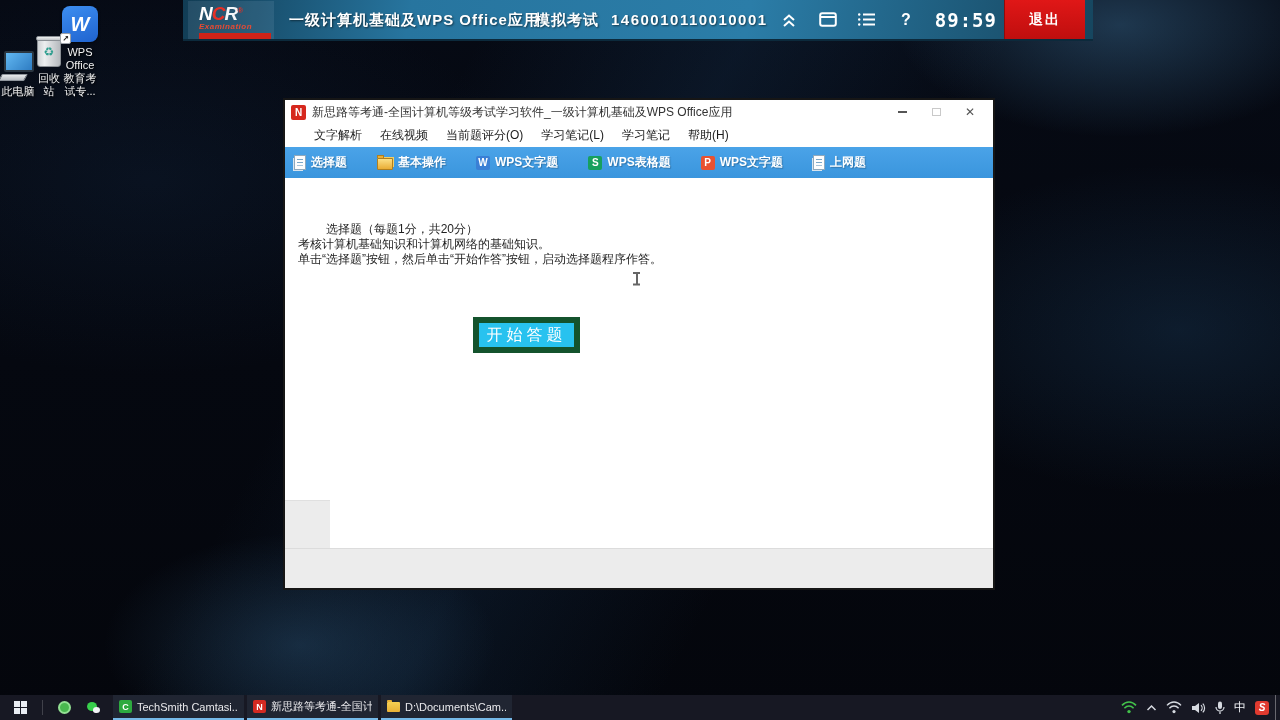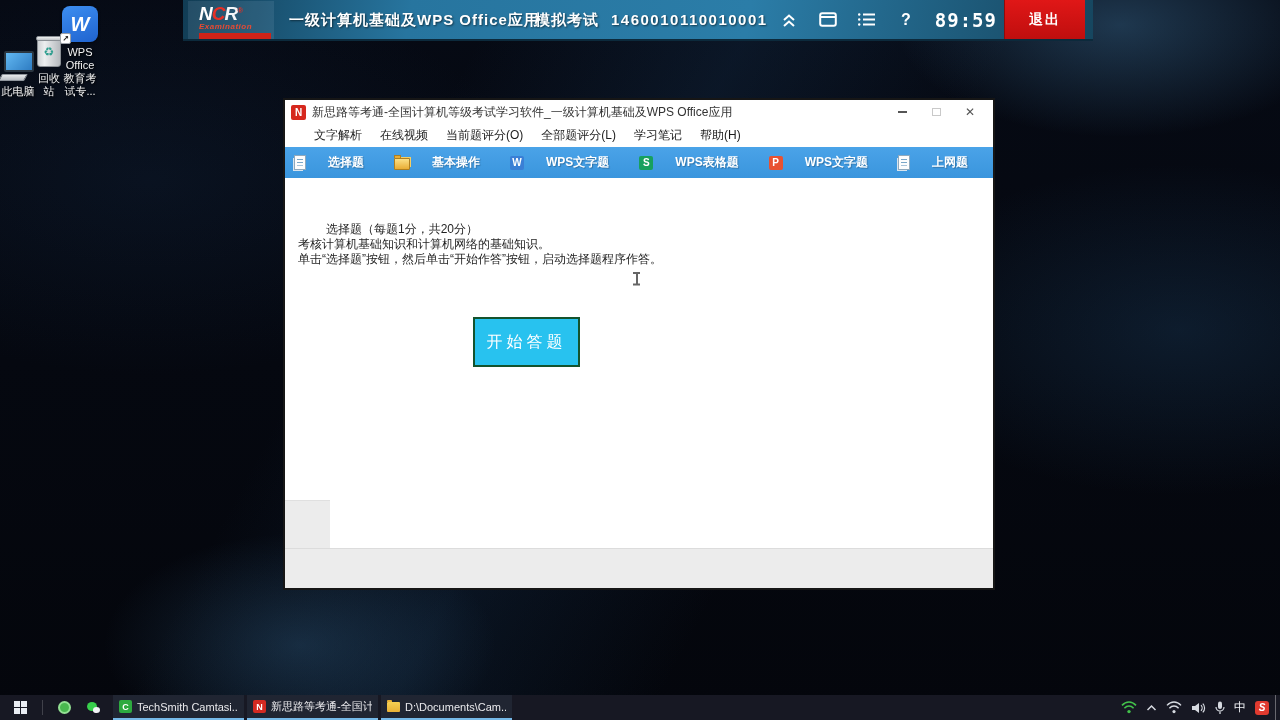--- a/index.html
+++ b/index.html
@@ -88,41 +88,41 @@
   .win-controls { display:flex; align-items:center; }
   .wc { width:34px; height:22px; display:flex; align-items:center; justify-content:center;
     cursor:pointer; }
   .wc-min i { display:block; width:9px; height:0; border-top:2px solid #555; }
   .wc-max i { display:block; width:9px; height:8px; border:1px solid #c9c9c9; }
   .wc-close { color:#555; font-size:12px; }
   .win-menubar { height:23px; display:flex; align-items:center; padding-left:20px; background:#fff; }
   .menu-item { font-size:12px; color:#1c1c1c; padding:3px 9px; cursor:pointer; white-space:nowrap; }
   .win-toolbar { height:31px; background:linear-gradient(#4aa3e8,#3a95dd); display:flex;
     align-items:center; padding-left:9px; }
-  .tab { display:flex; align-items:center; gap:22px; margin-right:30px; cursor:pointer; }
+  .tab { display:flex; align-items:center; gap:5px; margin-right:30px; cursor:pointer; }
   .tab-label { color:#fff; font-weight:bold; font-size:12px; text-shadow:1px 1px 1px rgba(0,0,0,.25);
     white-space:nowrap; }
   .icon-doc { width:12px; height:15px; background:#fdfdfd; border:1px solid #8fa9bd;
     position:relative; box-shadow:-2px 2px 0 -1px #d8e4ee; }
   .icon-doc i { position:absolute; left:2px; right:2px; top:3px; height:1px; background:#7aa7c8;
     box-shadow:0 3px 0 #7aa7c8, 0 6px 0 #a8c4da; }
   .icon-folder { width:16px; height:12px; background:linear-gradient(#fce085,#e9ad35);
     border:1px solid #b07f1f; border-radius:1px; position:relative; margin-top:3px;
     box-shadow:2px -2px 0 -1px #f7cf60; }
   .icon-folder i { position:absolute; top:-4px; left:-1px; width:7px; height:3px;
     background:#e9ad35; border:1px solid #b07f1f; border-bottom:none; border-radius:1px 1px 0 0; }
   .tab-badge { width:14px; height:14px; border-radius:2px; color:#fff; font-weight:bold;
     font-size:10px; display:flex; align-items:center; justify-content:center; }
   .badge-w { background:#3a7fd5; } .badge-s { background:#17a05e; } .badge-p { background:#e85231; }
 
   .win-content { flex:1; background:#fff; position:relative; }
   .task-text { padding:44px 16px 0 13px; font-size:12px; line-height:15px; color:#1f1f1f; }
   .task-text .t1 { text-indent:28px; }
-  .start-btn { position:absolute; left:188px; top:139px; width:107px; height:50px;
-    background:#28c2ef; border:2px solid #14532d; color:#fff; font-size:16px; letter-spacing:4px;
+  .start-btn { position:absolute; left:188px; top:139px; width:107px; height:36px;
+    background:#28c2ef; border:6px solid #14532d; color:#fff; font-size:16px; letter-spacing:4px;
     display:flex; align-items:center; justify-content:center; cursor:pointer;
     font-family:inherit; }
   .content-notch { position:absolute; left:0; bottom:0; width:45px; height:48px; background:#ececec;
     border-top:1px solid #e0e0e0; }
   .ibeam { position:absolute; left:347px; top:93px; width:9px; height:15px; }
   .ibeam:before { content:""; position:absolute; left:4px; top:1px; bottom:1px; width:1.5px; background:#666; }
   .ibeam:after { content:""; position:absolute; left:1px; right:1px; top:1px; height:1.5px; background:#666;
     box-shadow:0 11.5px 0 #666; }
   .win-footer { height:40px; background:#ececec; border-top:1px solid #dcdcdc; }
 
@@ -248,21 +248,21 @@
       <div class="wc wc-max">
           <i></i>
         </div>
       <div class="wc wc-close">✕</div>
     </div>
   </div>
   <div class="win-menubar">
     <div class="menu-item">文字解析</div>
     <div class="menu-item">在线视频</div>
     <div class="menu-item">当前题评分(O)</div>
-    <div class="menu-item">全部题评分(L)</div>
+    <div class="menu-item">学习笔记(L)</div>
     <div class="menu-item">学习笔记</div>
     <div class="menu-item">帮助(H)</div>
   </div>
   <div class="win-toolbar">
     <div class="tab">
       <span class="icon-doc">
           <i></i>
         </span>
       <span class="tab-label">选择题</span>
     </div>

